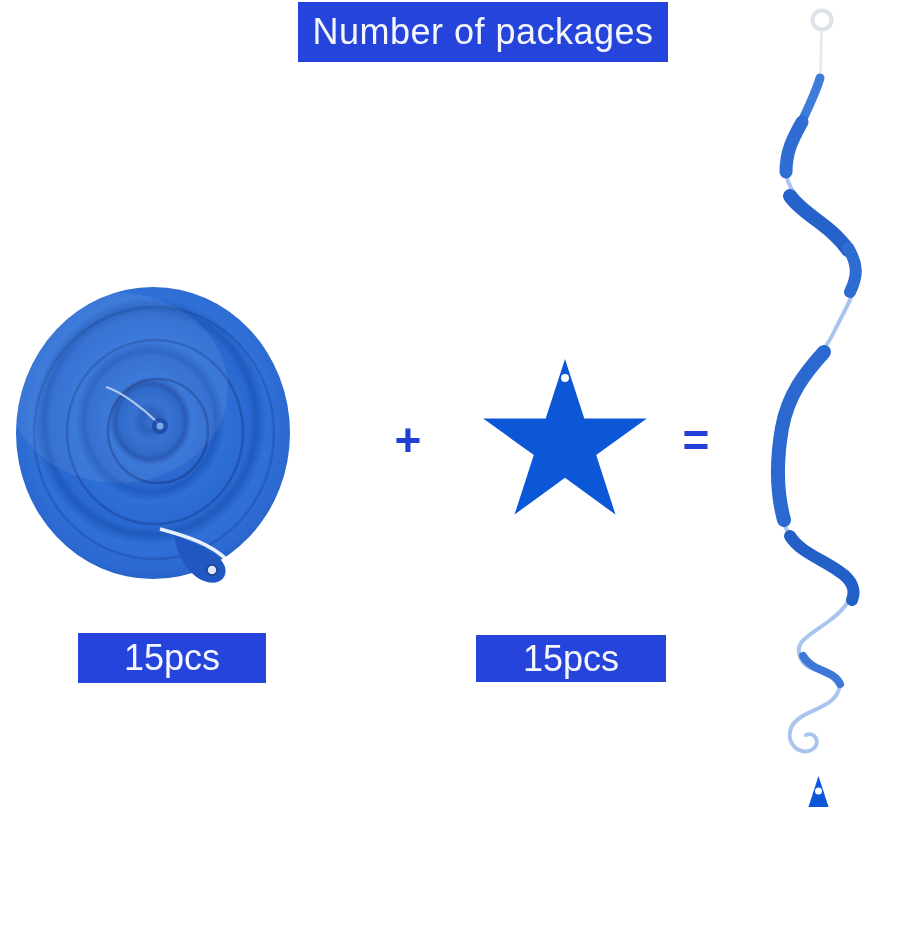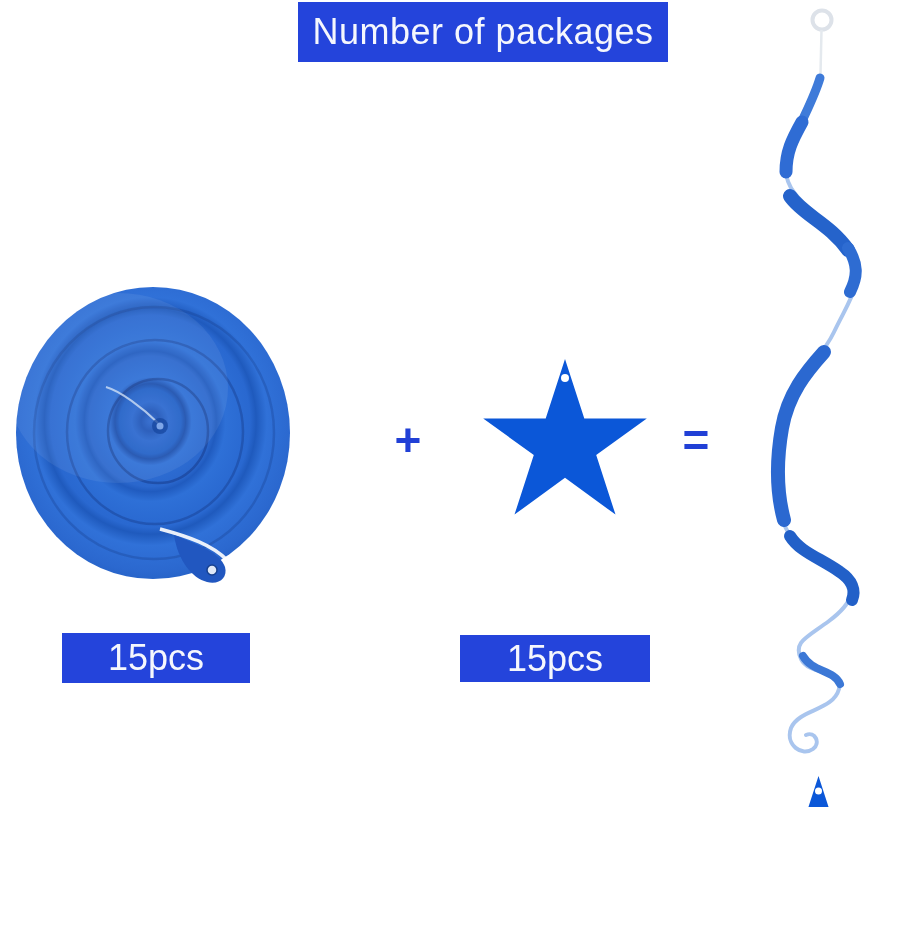--- a/index.html
+++ b/index.html
@@ -8,20 +8,21 @@
 
   .banner{
     position:absolute;left:298px;top:2px;width:370px;height:60px;
     background:#2444db;color:#f5f7fd;display:flex;align-items:center;justify-content:center;
     font-size:36px;letter-spacing:.5px;
   }
   .count-label{
     position:absolute;background:#2444db;color:#f5f7fd;
     display:flex;align-items:center;justify-content:center;
     font-size:36px;
+    margin-left:16px;
   }
   .count-left{left:62px;top:633px;width:188px;height:50px;}
   .count-right{left:460px;top:635px;width:190px;height:47px;}
 
   .operator{
     position:absolute;color:#2140d6;font-size:46px;font-weight:600;
     display:flex;align-items:center;justify-content:center;line-height:1;
   }
   .op-plus{left:386px;top:414px;width:44px;height:52px;}
   .op-equals{left:674px;top:414px;width:44px;height:52px;}

